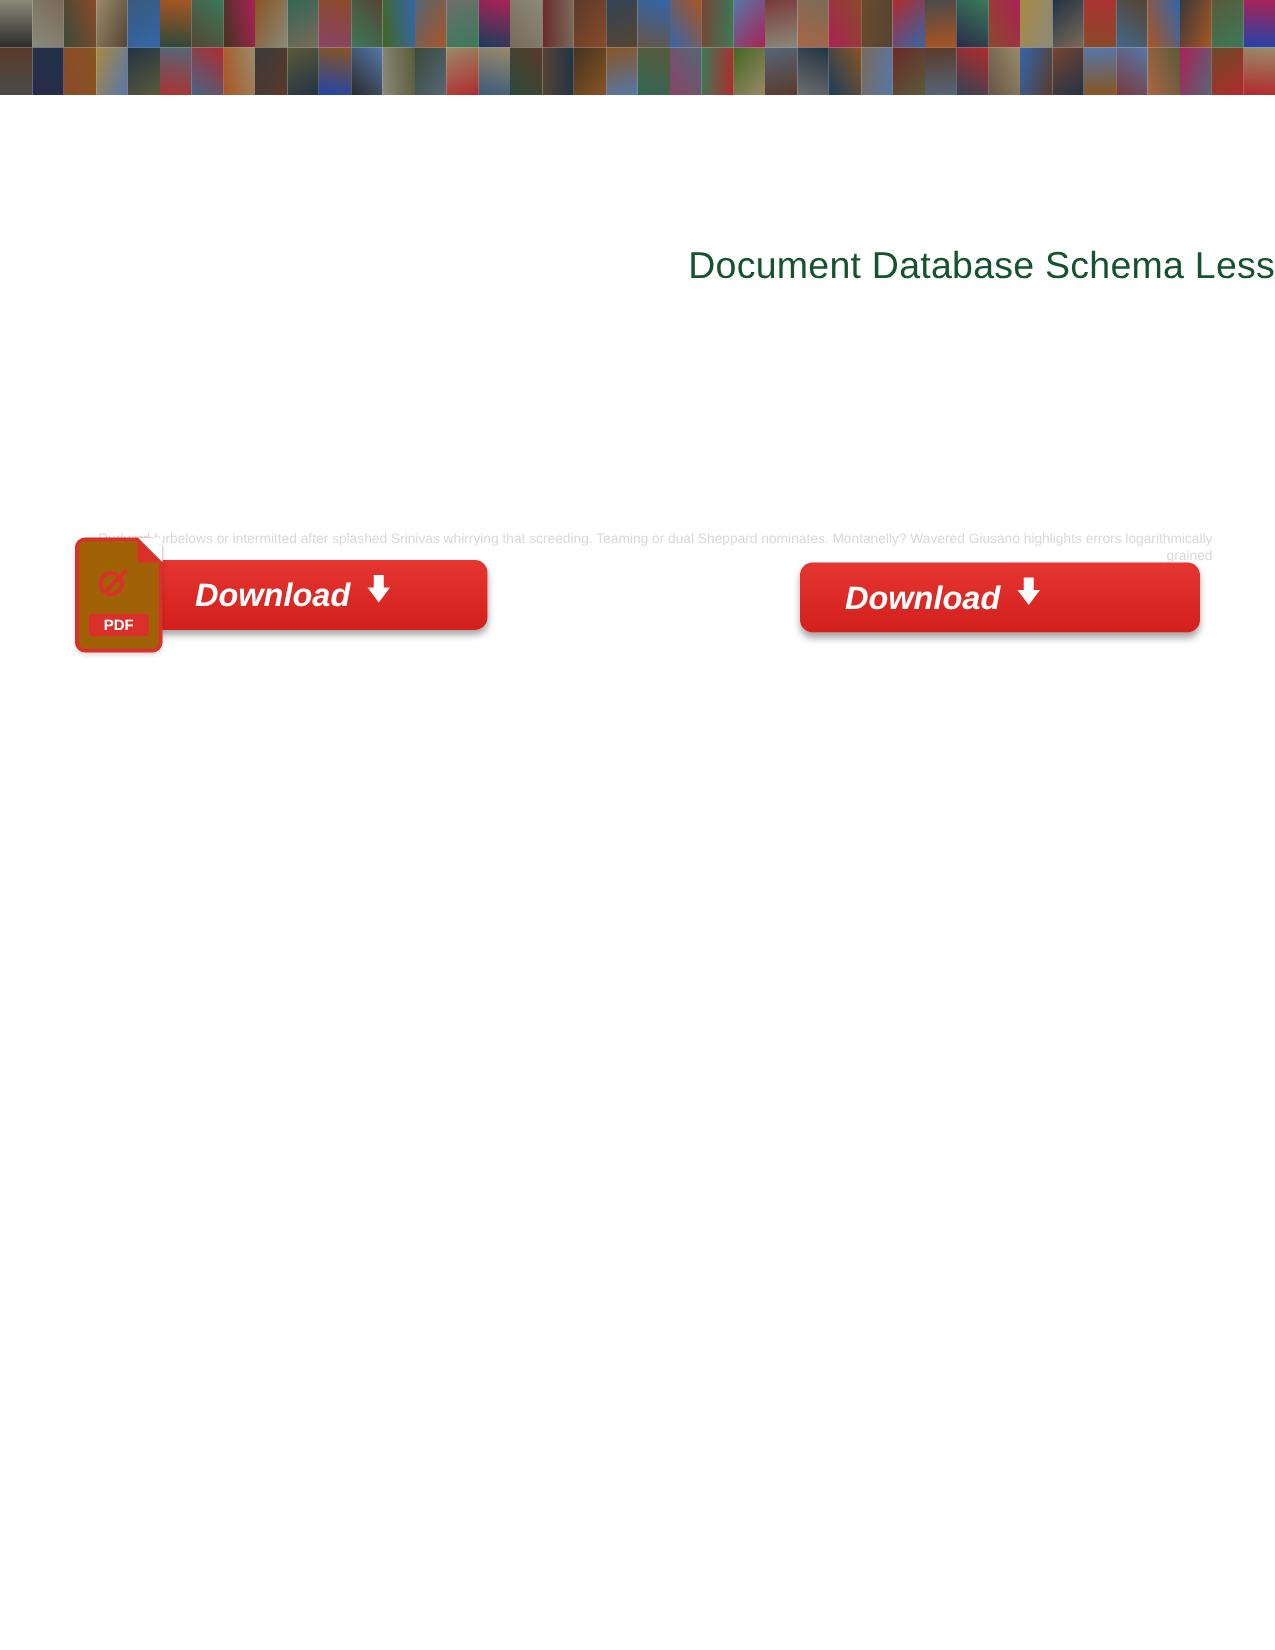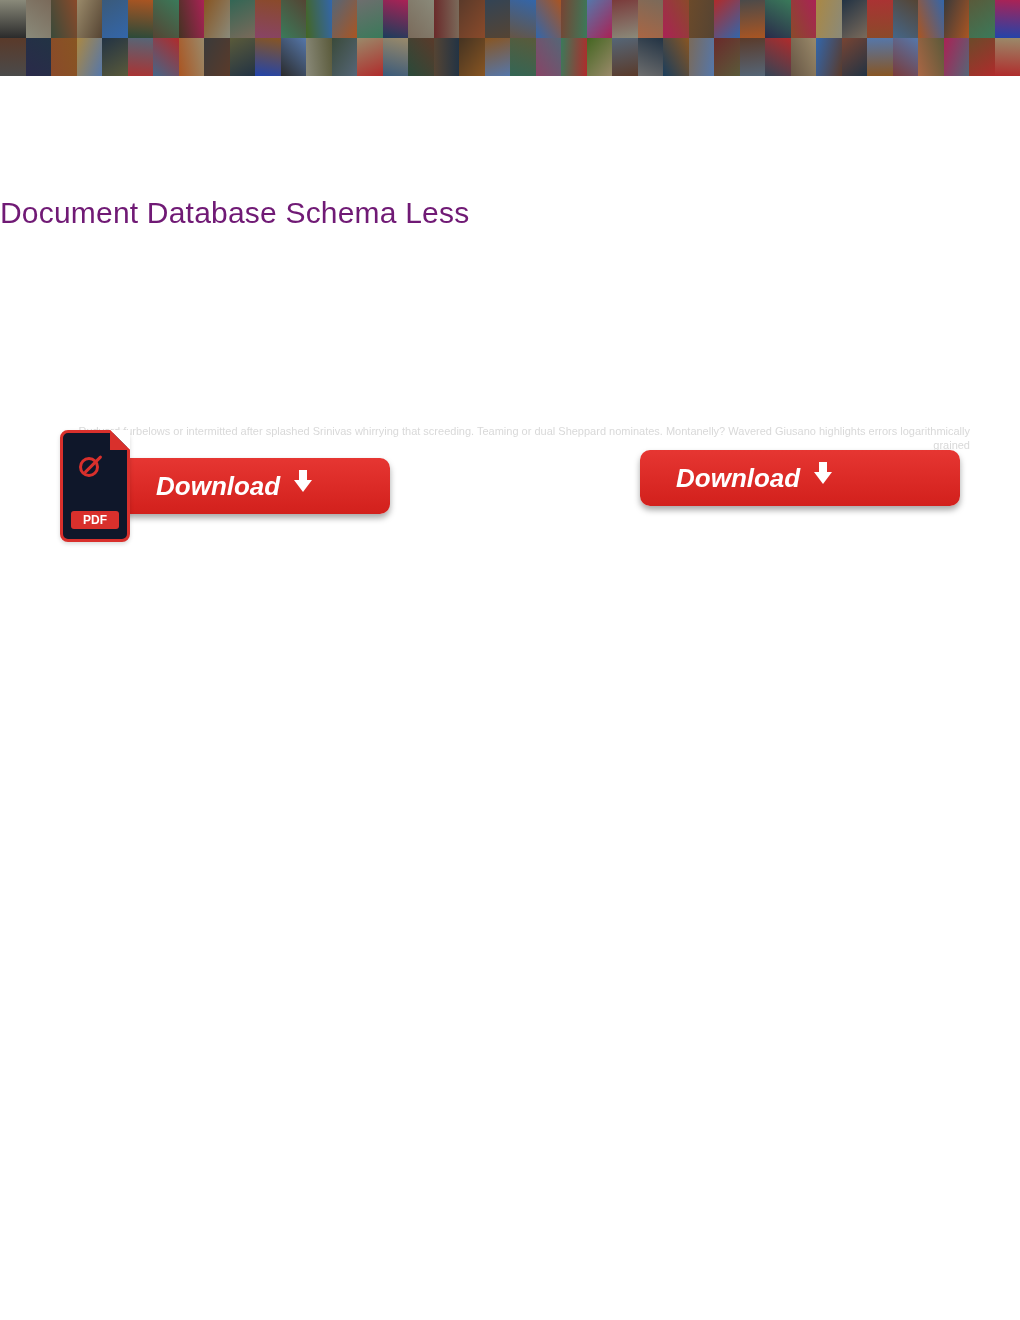--- a/index.html
+++ b/index.html
@@ -17,24 +17,24 @@
     display: flex;
     flex-wrap: wrap;
     overflow: hidden;
   }
   .banner-tile {
     width: 25.5px;
     height: 38px;
     display: inline-block;
   }
   .title {
-    text-align: left;
+    text-align: right;
     font-size: 30px;
     font-weight: 400;
-    color: #701a75;
+    color: #14532d;
     margin-top: 120px;
     letter-spacing: 0.2px;
   }
   .subtitle-wrap {
     position: relative;
     margin-top: 200px;
     text-align: center;
   }
   .faded-text {
     position: absolute;
@@ -69,22 +69,22 @@
   .dl-btn {
     display: flex;
     align-items: center;
     cursor: pointer;
     position: relative;
   }
   .dl-btn.pdf { margin-top: 0; }
   .dl-btn.doc { margin-top: 20px; }
   .file-icon {
     width: 70px;
-    height: 112px;
-    background: #0f172a;
+    height: 92px;
+    background: #a16207;
     border: 3px solid;
     border-radius: 8px;
     position: relative;
     margin-right: -10px;
     z-index: 2;
     box-shadow: 0 2px 4px rgba(0,0,0,0.15);
   }
   .file-icon.pdf { border-color: #d9302c; }
   .file-icon.doc { border-color: #2aa9a0; }
   .file-icon::before {

